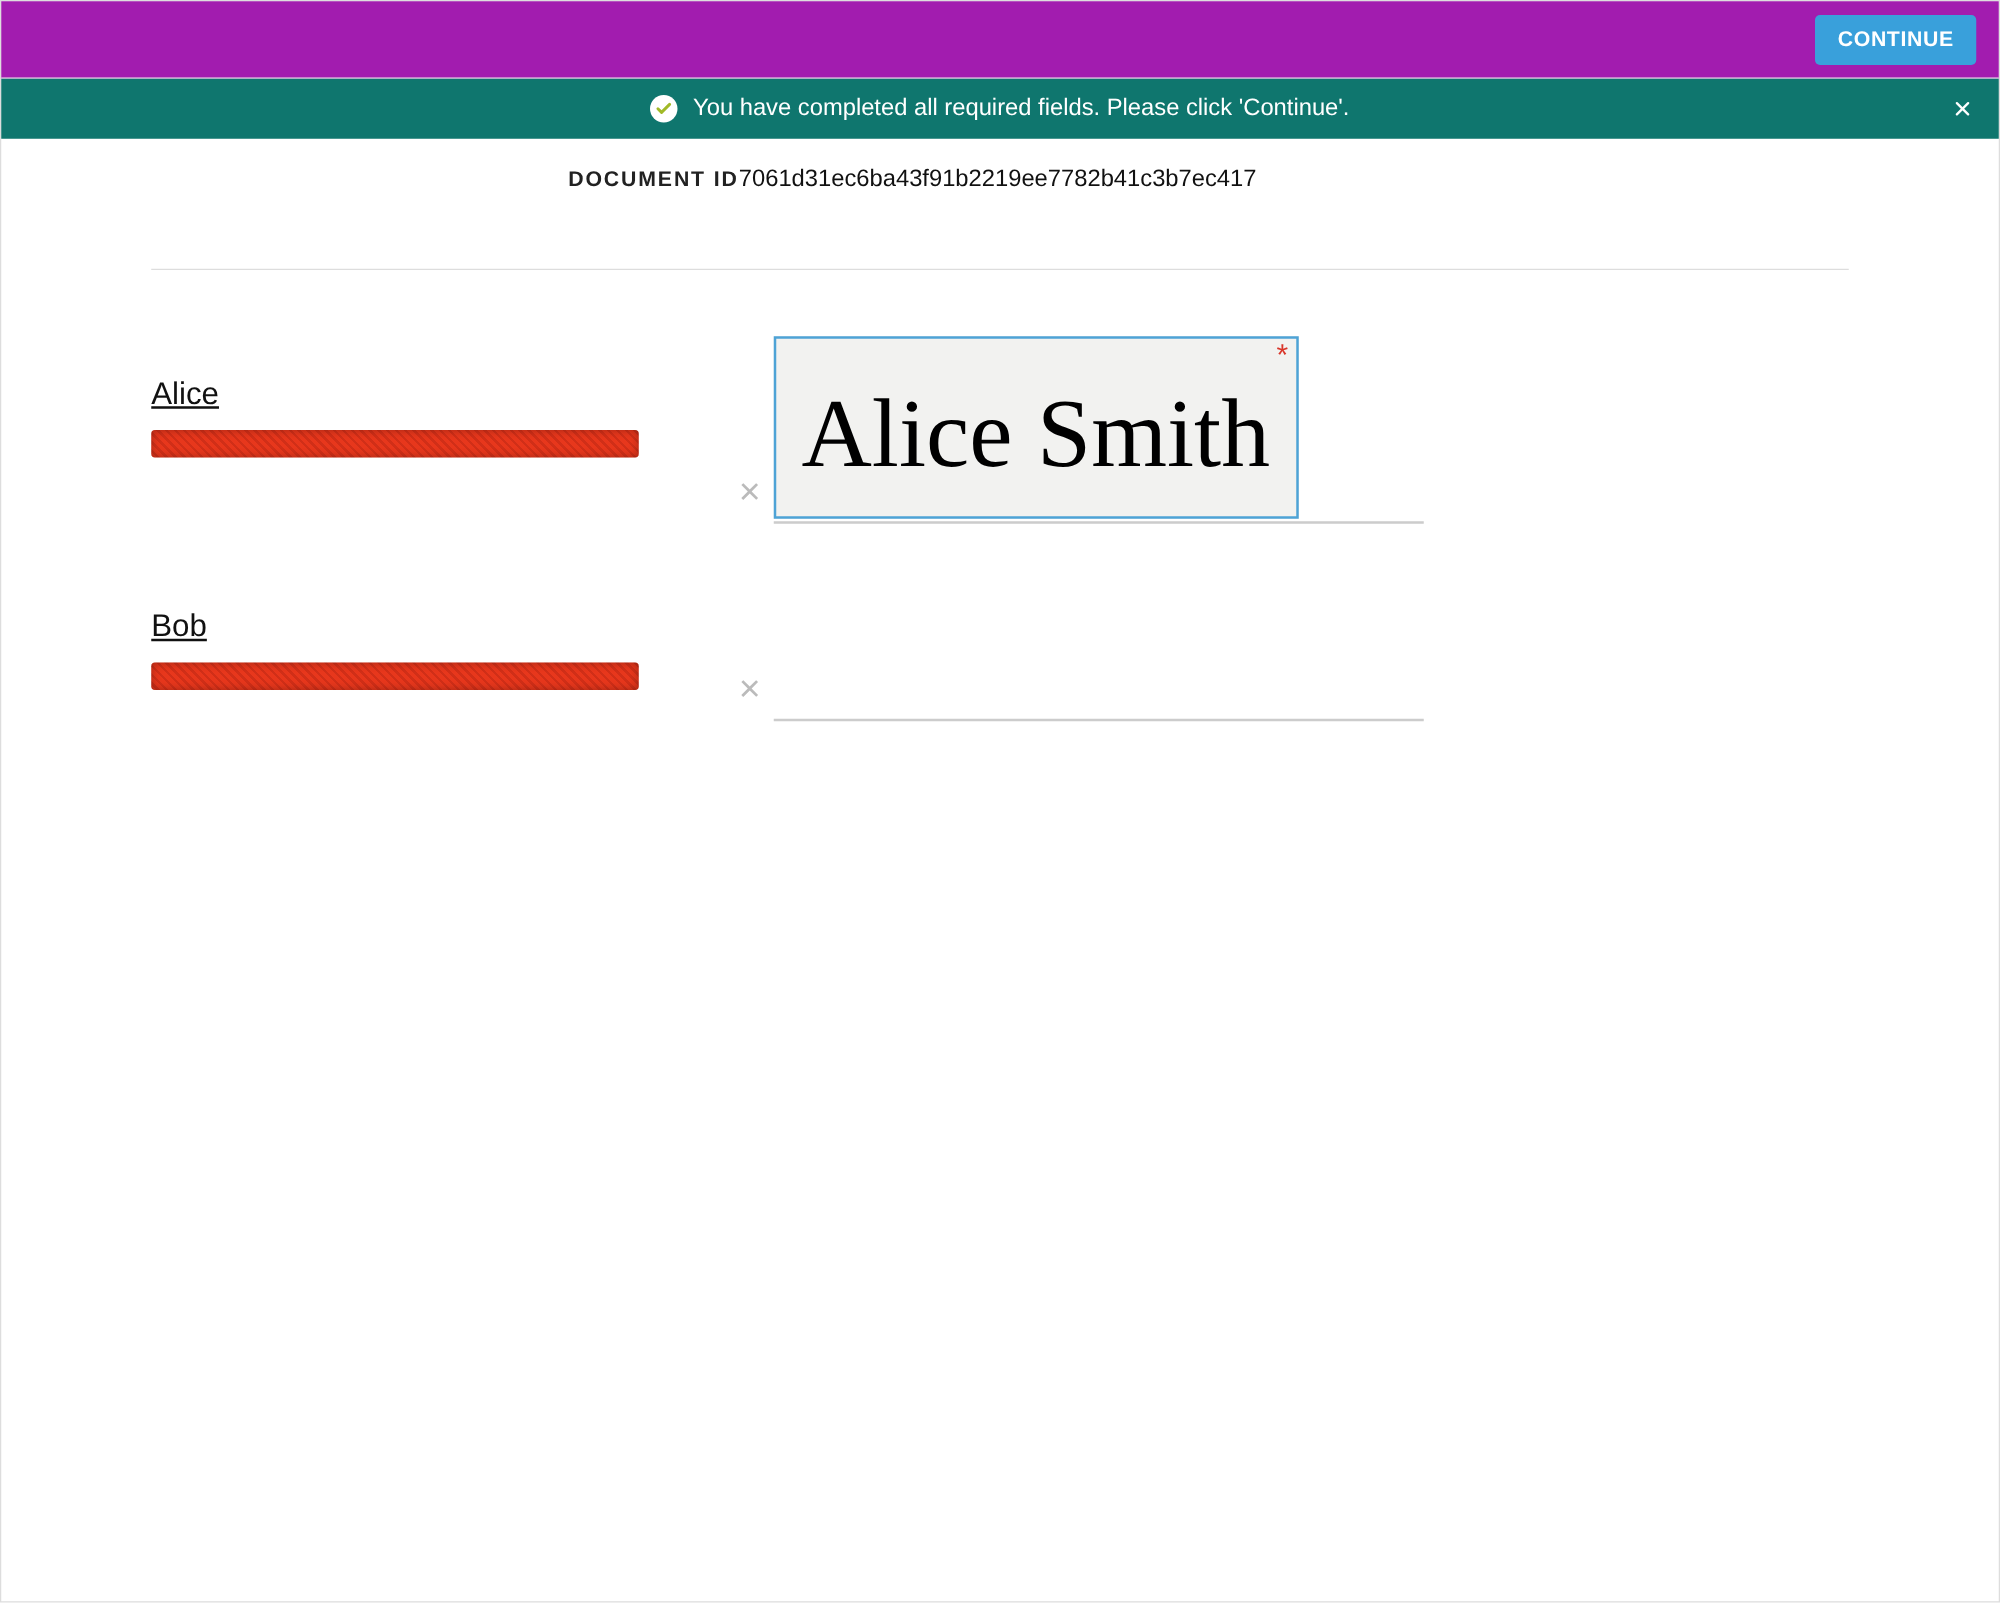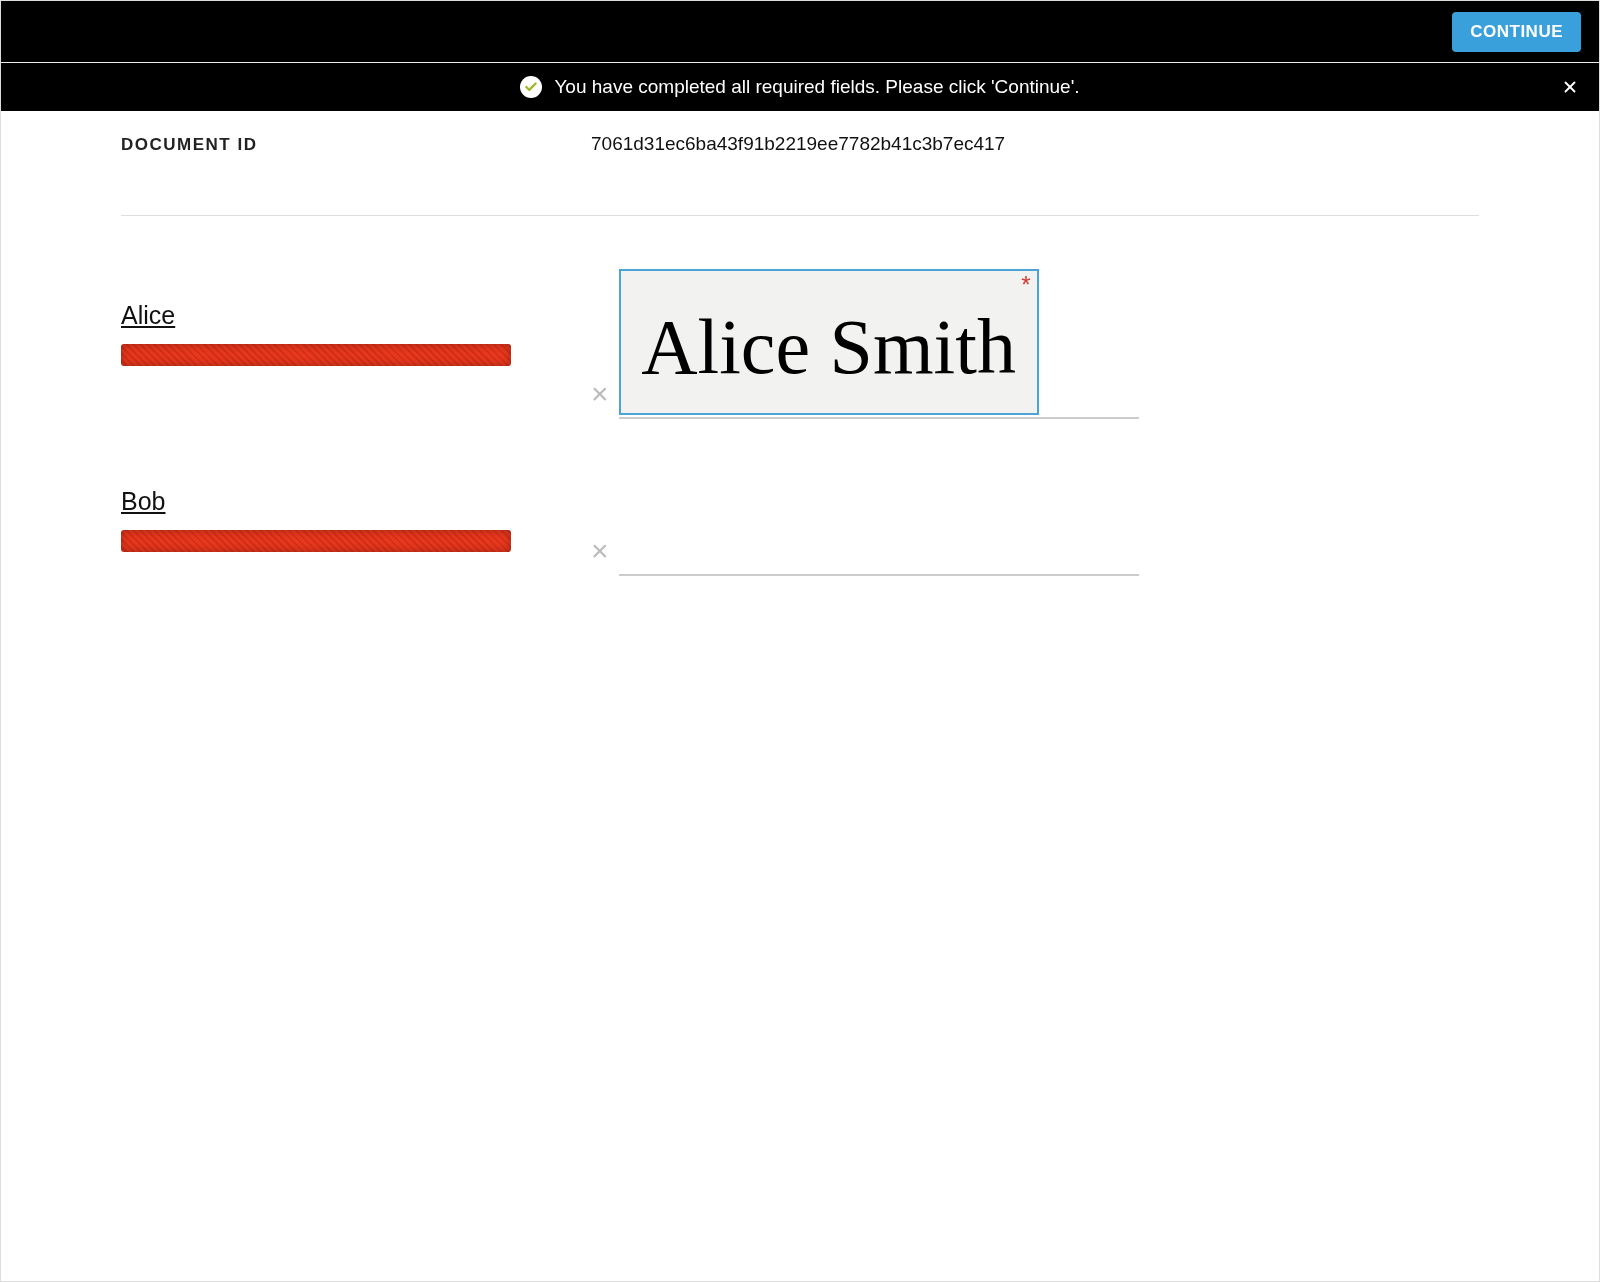--- a/index.html
+++ b/index.html
@@ -15,41 +15,41 @@
       overflow: hidden;
     }
     .outer-border {
       border: 1px solid #ddd;
       width: 1600px;
       height: 1282px;
       position: relative;
       background: #fff;
     }
     .top-bar {
-      background: #000000;
+      background: #a21caf;
       height: 62px;
       display: flex;
       justify-content: flex-end;
       align-items: center;
       padding-right: 18px;
       border-bottom: 1px solid #eee;
     }
     .continue-btn {
       background: #39a0db;
       color: #fff;
       border: none;
       font-size: 17px;
       font-weight: 700;
       letter-spacing: 0.5px;
       padding: 10px 18px;
       border-radius: 4px;
       cursor: pointer;
     }
     .banner {
-      background: #000000;
+      background: #0f766e;
       color: #fff;
       height: 48px;
       display: flex;
       align-items: center;
       justify-content: center;
       position: relative;
       font-size: 19px;
       font-weight: 500;
     }
     .banner-check {
@@ -86,20 +86,21 @@
       align-items: baseline;
       padding-bottom: 60px;
       border-bottom: 1px solid #ddd;
     }
     .doc-label {
       font-size: 17px;
       font-weight: 700;
       letter-spacing: 1.5px;
       color: #222;
       width: 470px;
+      text-align: right;
     }
     .doc-value {
       font-size: 19px;
       color: #111;
       font-weight: 400;
     }
     .signer-block {
       display: flex;
       margin-top: 85px;
     }

